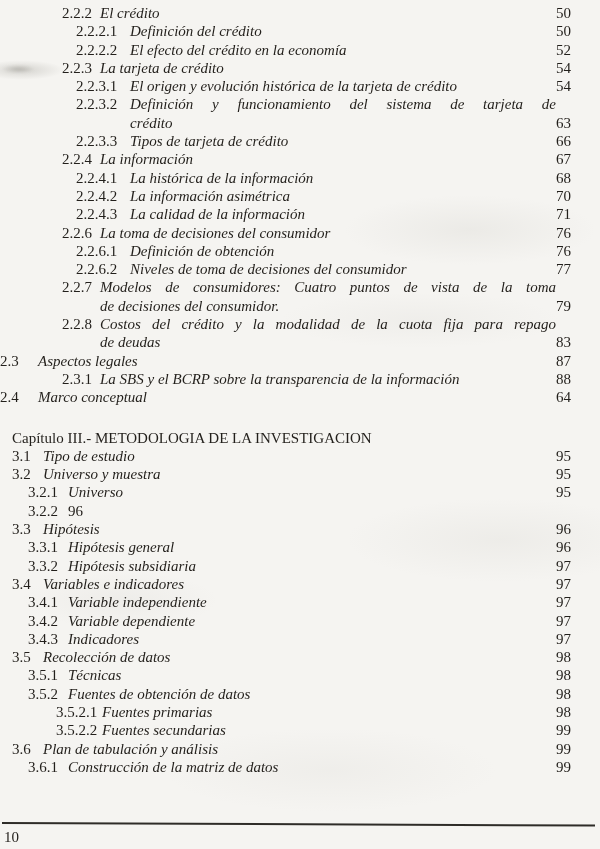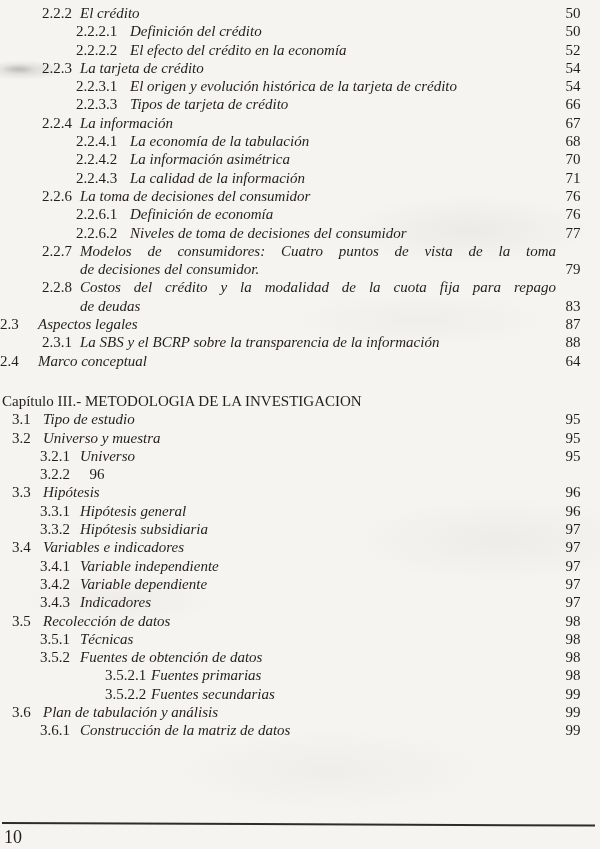--- a/index.html
+++ b/index.html
@@ -14,36 +14,36 @@
       radial-gradient(ellipse 140px 40px at 120px 600px, rgba(185,183,175,0.12), transparent 70%),
       radial-gradient(ellipse 240px 60px at 330px 770px, rgba(185,183,175,0.10), transparent 70%),
       radial-gradient(ellipse 200px 40px at 420px 320px, rgba(185,183,175,0.10), transparent 70%),
       #f5f4f1;
   }
   .page{position:absolute;inset:0;}
   .toc{position:absolute;top:4px;left:0;right:0;}
   .row{display:flex;align-items:flex-start;line-height:18.3px;font-size:15px;padding-right:10px;}
   .num{flex:0 0 auto;white-space:nowrap;}
   .txt{flex:1 1 auto;min-width:0;font-style:italic;}
-  .pg{flex:0 0 34px;text-align:center;align-self:flex-end;white-space:nowrap;}
+  .pg{flex:0 0 34px;text-align:left;align-self:flex-end;white-space:nowrap;}
   .c2l2{}  .c2l2 .num{width:38px}
-  .c2l3{padding-left:42px} .c2l3 .num{width:38px}
+  .c2l3{padding-left:62px} .c2l3 .num{width:38px}
   .c2l4{padding-left:76px} .c2l4 .num{width:54px}
   .c3l2{padding-left:12px}  .c3l2 .num{width:31px}
-  .c3l3{padding-left:40px} .c3l3 .num{width:40px}
-  .c3l4{padding-left:105px} .c3l4 .num{width:46px}
-  .heading{padding-left:2px;font-size:15px;line-height:18.3px;}
+  .c3l3{padding-left:28px} .c3l3 .num{width:40px}
+  .c3l4{padding-left:56px} .c3l4 .num{width:46px}
+  .heading{padding-left:12px;font-size:15px;line-height:18.3px;}
   .spacer{height:22px;}
   .just{display:block;text-align:justify;text-align-last:justify;}
   .contline{display:block;}
   .footer-rule{
     position:absolute;left:2px;top:822px;width:593px;height:2px;
     background:#2e2c28;transform:rotate(0.25deg);transform-origin:left center;
   }
-  .footer-pagenum{position:absolute;left:4px;top:828px;font-size:18px;line-height:18px;}
+  .footer-pagenum{position:absolute;left:4px;top:828px;font-size:15px;line-height:18px;}
   .smudge{
     position:absolute;left:0;top:62px;width:44px;height:14px;
     background:radial-gradient(ellipse 22px 6px at 18px 7px, rgba(130,128,120,0.35), transparent 75%);
     filter:blur(1px);
   }
 </style>
 </head>
 <body>
 
 <main class="page">
@@ -68,52 +68,60 @@
         <span class="num">2.2.3</span>
         <span class="txt">La tarjeta de crédito</span>
         <span class="pg">54</span>
       </div>
       <div class="row c2l4">
         <span class="num">2.2.3.1</span>
         <span class="txt">El origen y evolución histórica de la tarjeta de crédito</span>
         <span class="pg">54</span>
       </div>
       <div class="row c2l4">
+        <span class="num">2.2.3.2</span>
+        <span class="txt">
+          <span class="just">Definición y funcionamiento del sistema de tarjeta de</span>
+          <span class="contline">crédito</span>
+        </span>
+        <span class="pg">63</span>
+      </div>
+      <div class="row c2l4">
         <span class="num">2.2.3.3</span>
         <span class="txt">Tipos de tarjeta de crédito</span>
         <span class="pg">66</span>
       </div>
       <div class="row c2l3">
         <span class="num">2.2.4</span>
         <span class="txt">La información</span>
         <span class="pg">67</span>
       </div>
       <div class="row c2l4">
         <span class="num">2.2.4.1</span>
-        <span class="txt">La economía de la tabulación</span>
+        <span class="txt">La histórica de la información</span>
         <span class="pg">68</span>
       </div>
       <div class="row c2l4">
         <span class="num">2.2.4.2</span>
         <span class="txt">La información asimétrica</span>
         <span class="pg">70</span>
       </div>
       <div class="row c2l4">
         <span class="num">2.2.4.3</span>
         <span class="txt">La calidad de la información</span>
         <span class="pg">71</span>
       </div>
       <div class="row c2l3">
         <span class="num">2.2.6</span>
         <span class="txt">La toma de decisiones del consumidor</span>
         <span class="pg">76</span>
       </div>
       <div class="row c2l4">
         <span class="num">2.2.6.1</span>
-        <span class="txt">Definición de economía</span>
+        <span class="txt">Definición de obtención</span>
         <span class="pg">76</span>
       </div>
       <div class="row c2l4">
         <span class="num">2.2.6.2</span>
         <span class="txt">Niveles de toma de decisiones del consumidor</span>
         <span class="pg">77</span>
       </div>
       <div class="row c2l3">
         <span class="num">2.2.7</span>
         <span class="txt">

